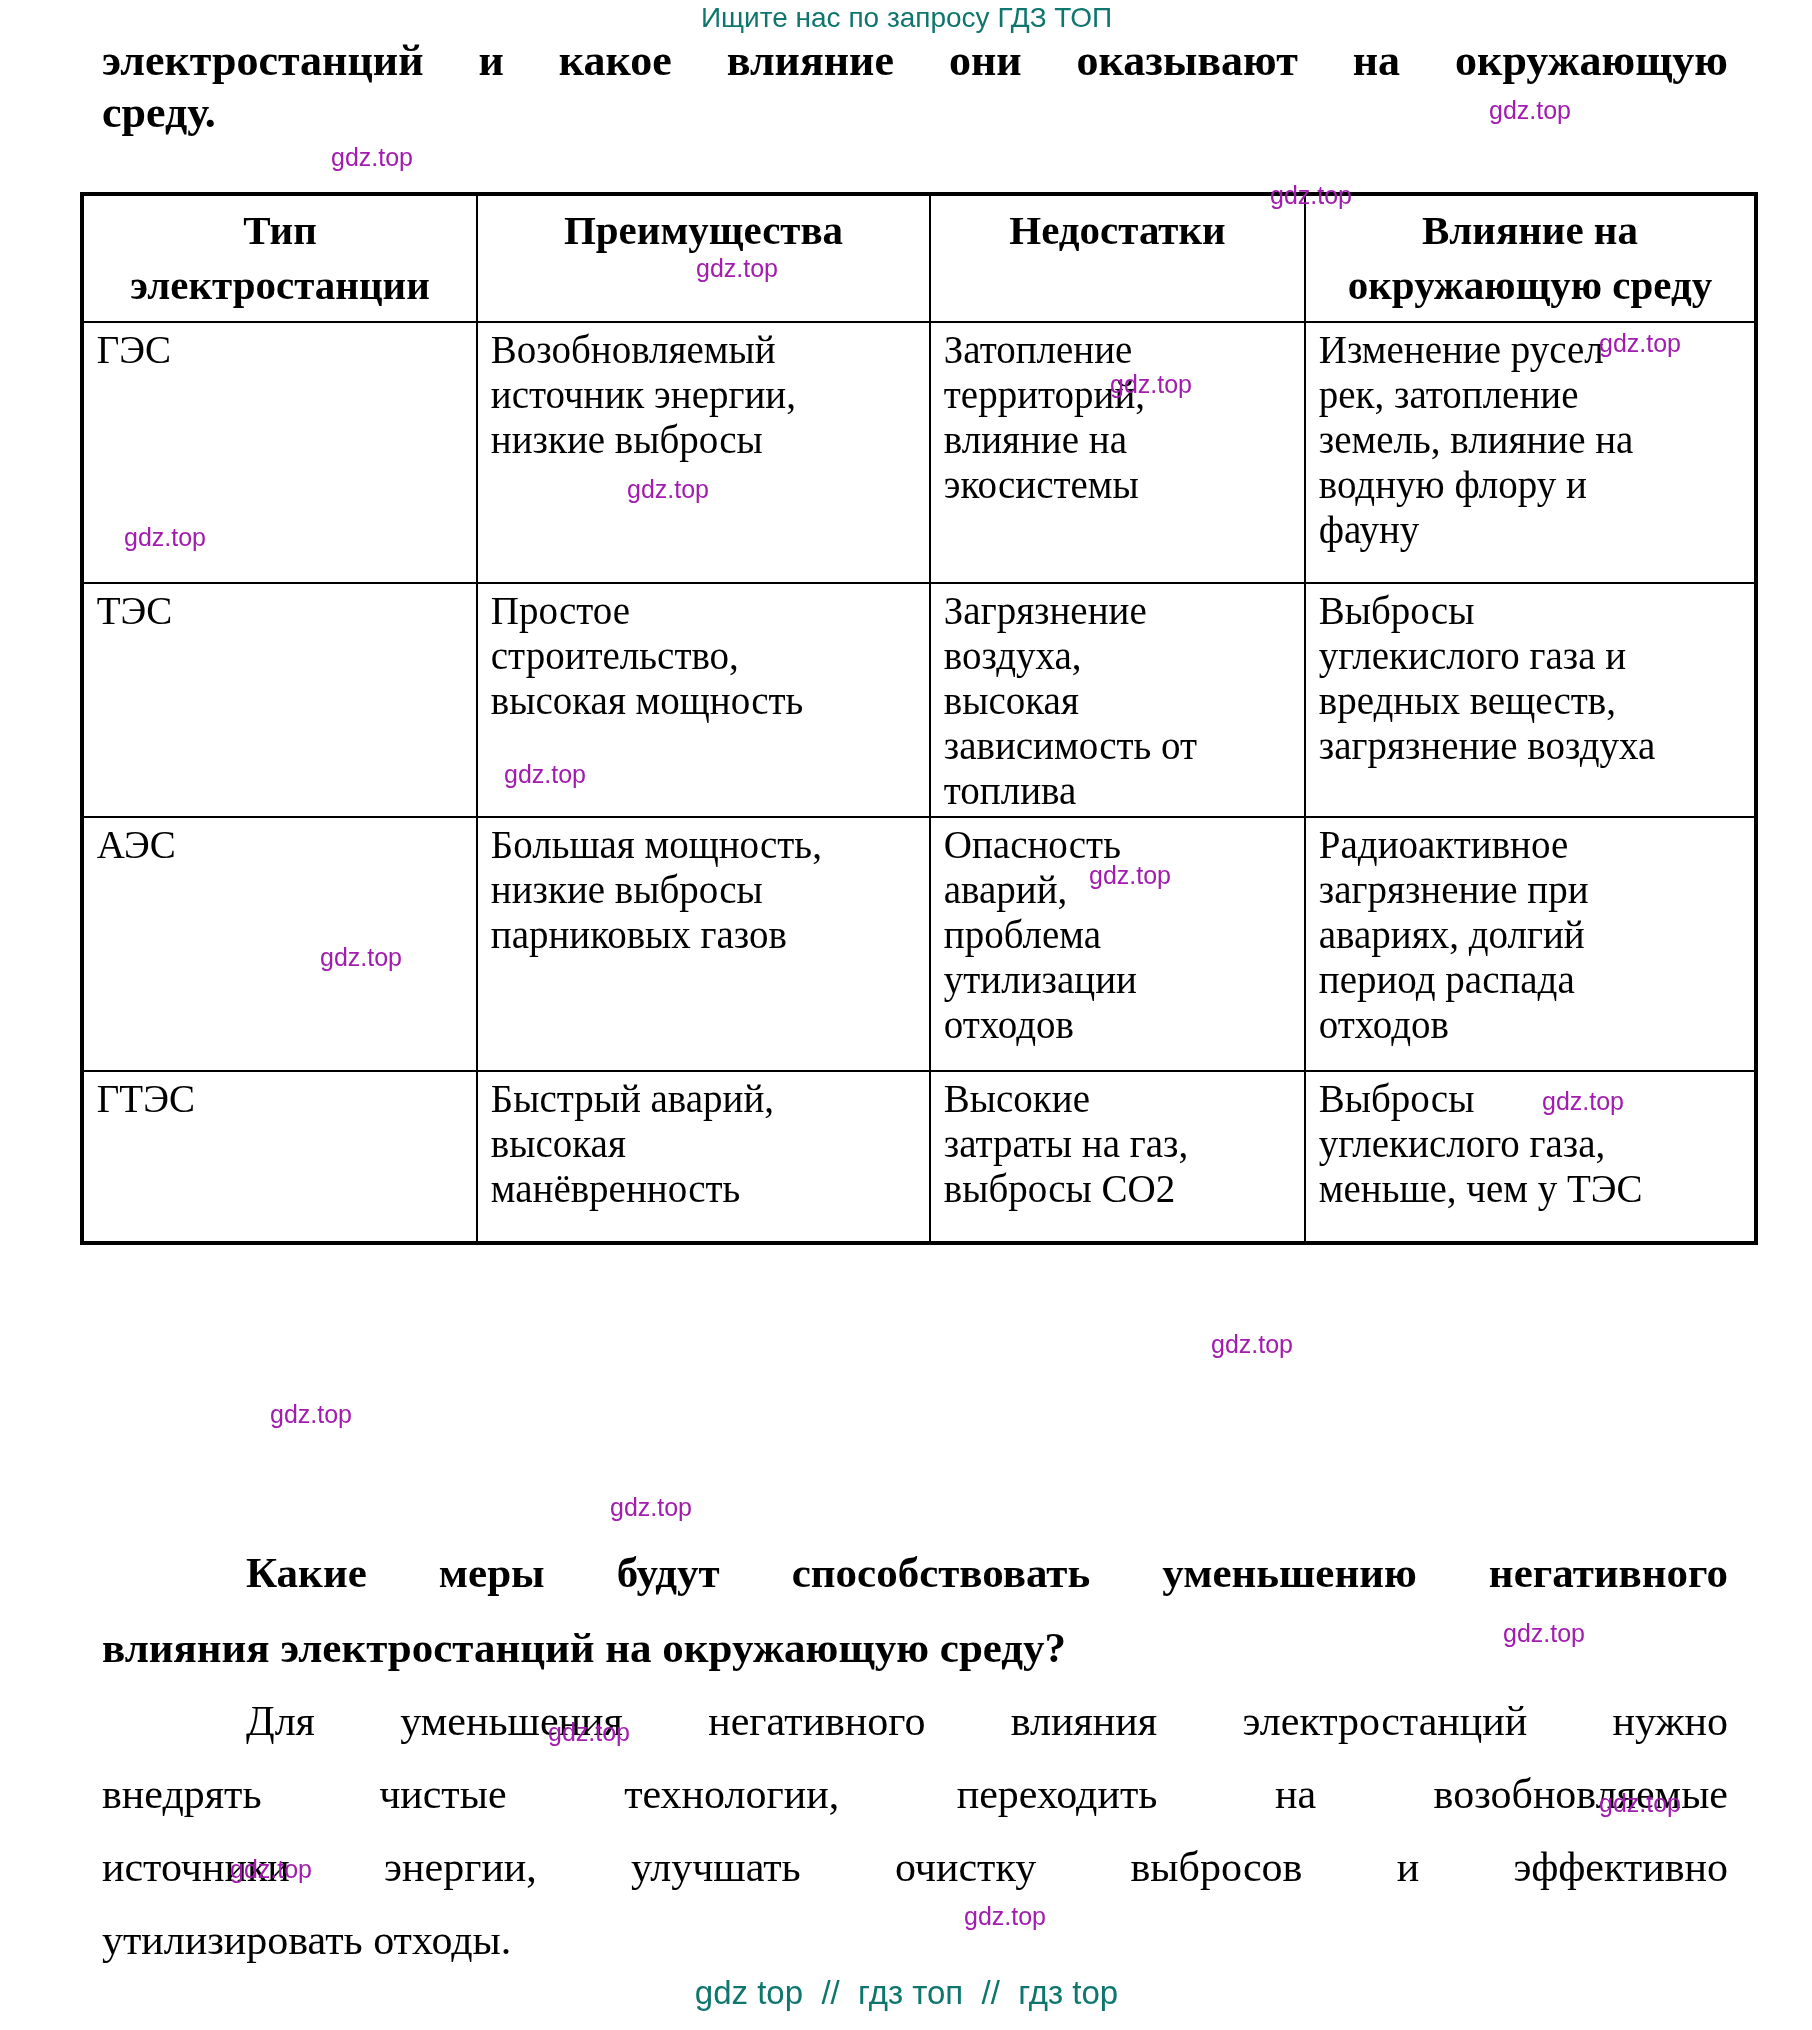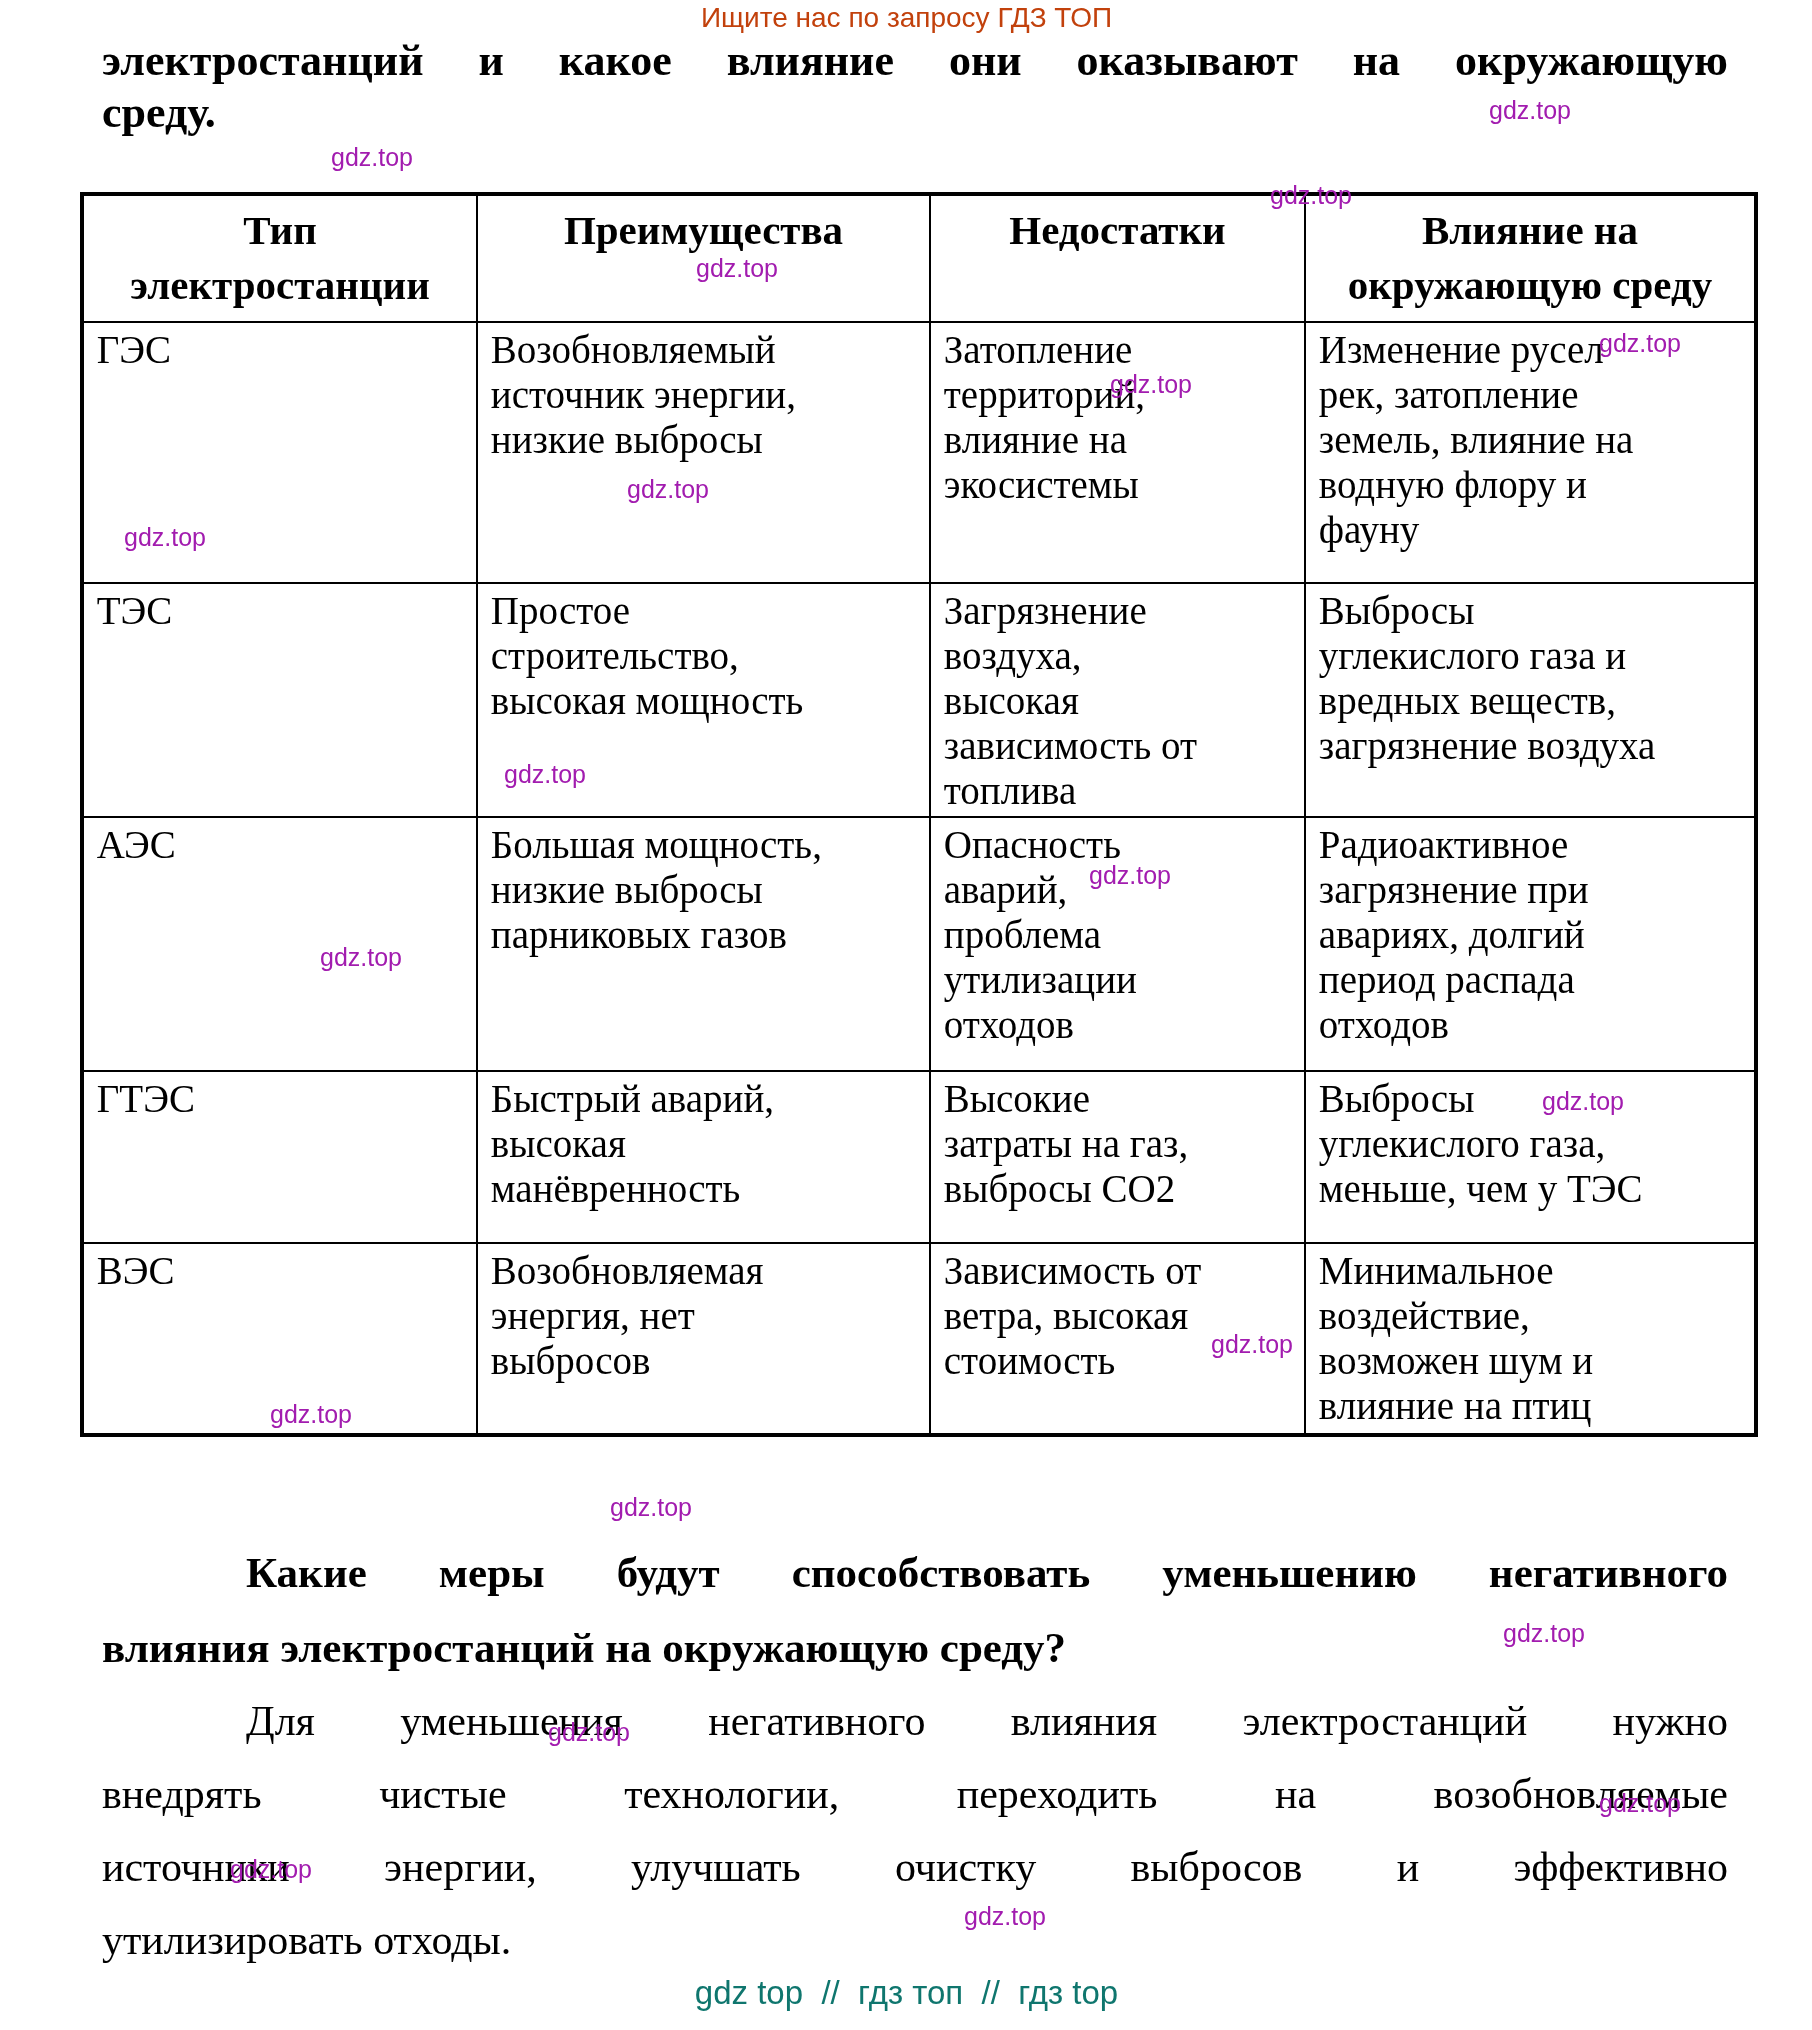--- a/index.html
+++ b/index.html
@@ -3,21 +3,21 @@
 <meta charset="utf-8">
 <style>
   html,body { margin:0; padding:0; }
   body {
     width:1813px; height:2030px; background:#ffffff; position:relative;
     overflow:hidden; font-family:"Liberation Serif", serif; color:#000;
   }
   .banner {
     position:absolute; left:0; top:1.8px; width:100%;
     text-align:center; font-family:"Liberation Sans", sans-serif;
-    font-size:28px; color:#c2410c; font-weight:400;
+    font-size:28px; color:#0f766e; font-weight:400;
   }
   .heading {
     position:absolute; left:102px; top:35px; width:1626px;
     font-weight:bold; font-size:44px; line-height:52px;
   }
   .jline { text-align:justify; text-align-last:justify; }
   .indent { text-indent:144px; }
 
   table.ptable {
     position:absolute; left:80px; top:192px; width:1674px;
@@ -133,33 +133,20 @@
         <td>Быстрый аварий,
 высокая
 манёвренность</td>
         <td>Высокие
 затраты на газ,
 выбросы CO2</td>
         <td>Выбросы
 углекислого газа,
 меньше, чем у ТЭС</td>
       </tr>
-      <tr style="height:192px">
-        <td>ВЭС</td>
-        <td>Возобновляемая
-энергия, нет
-выбросов</td>
-        <td>Зависимость от
-ветра, высокая
-стоимость</td>
-        <td>Минимальное
-воздействие,
-возможен шум и
-влияние на птиц</td>
-      </tr>
     </tbody>
   </table>
 
   <div class="question">
     <div class="jline indent">Какие меры будут способствовать уменьшению негативного</div>
     <div>влияния электростанций на окружающую среду?</div>
   </div>
 
   <div class="answer">
     <div class="jline indent">Для уменьшения негативного влияния электростанций нужно</div>

